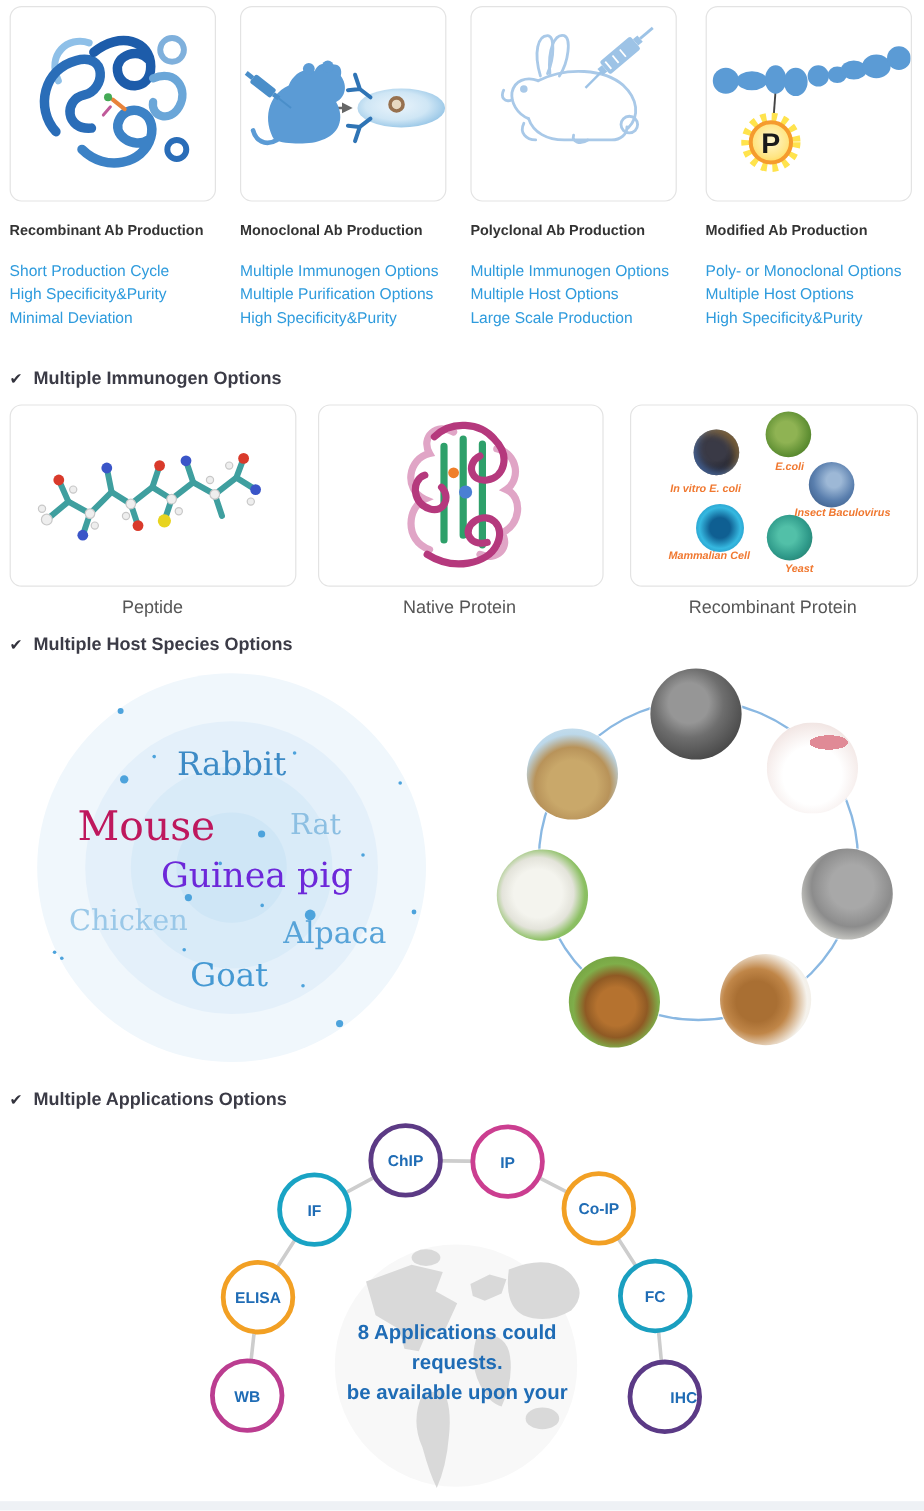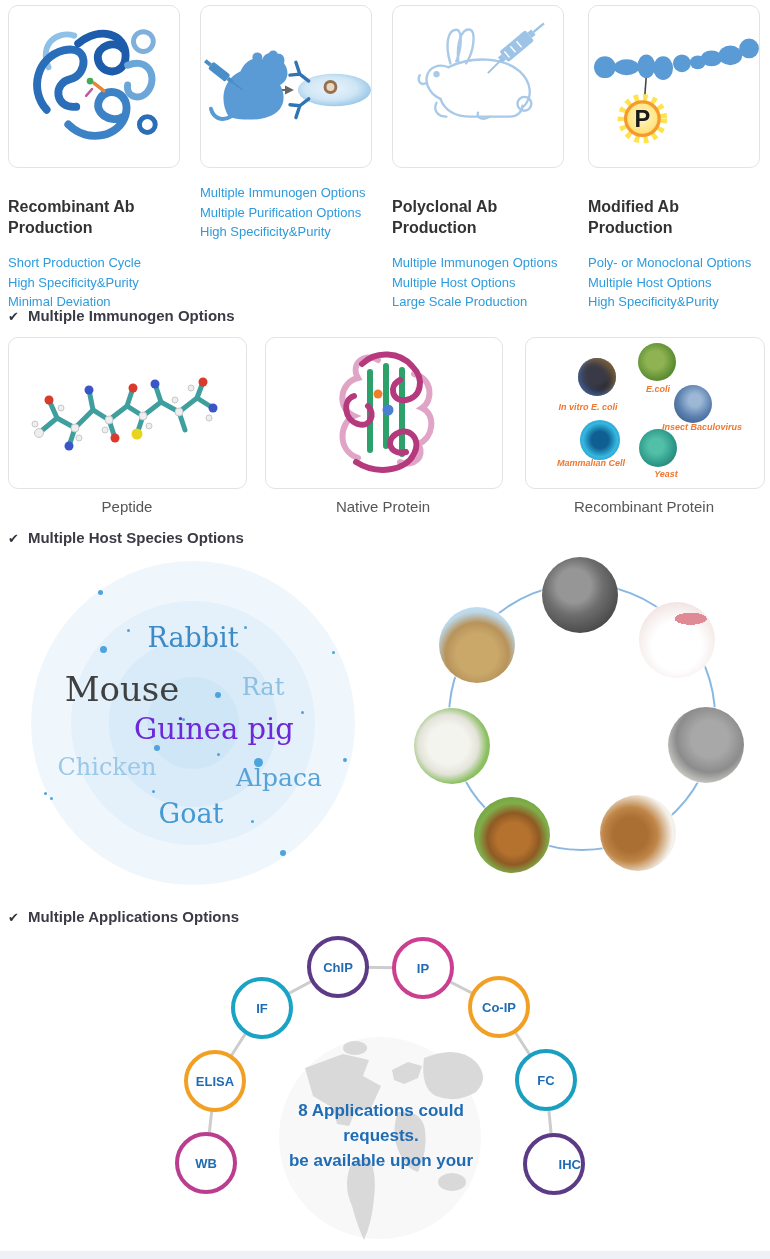--- a/index.html
+++ b/index.html
@@ -2,21 +2,21 @@
 <html><head>
 <meta charset="utf-8">
 <style>
   html,body{margin:0;padding:0;background:#fff;}
   body{font-family:"Liberation Sans","DejaVu Sans",sans-serif;}
   #page{position:relative;width:770px;height:1259px;background:#fff;overflow:hidden;}
 
   
   .prod-col{position:absolute;top:5px;width:172px;}
   .imgcard{width:170px;height:161px;border:1px solid #e3e3e3;border-radius:10px;background:#fff;overflow:hidden;}
-  .prod-title{margin-top:28px;font-size:16px;font-weight:bold;color:#333;line-height:1.32;}
+  .prod-title{margin-top:17px;font-size:12px;font-weight:bold;color:#333;line-height:1.32;}
   .feat-list{margin-top:15px;font-size:13px;color:#2E9BDD;line-height:1.5;}
   .feat{white-space:nowrap;display:block;cursor:pointer;}
 
   
   .sect{position:absolute;left:8px;font-size:15px;font-weight:bold;color:#3b3b46;}
   .sect .chk{margin-right:9px;font-size:13px;color:#33333d;}
 
   
   .imm-card{position:absolute;border:1px solid #e3e3e3;border-radius:10px;background:#fff;overflow:hidden;}
   .imm-label{position:absolute;font-size:15px;color:#565656;text-align:center;transform:translateX(-50%);white-space:nowrap;}
@@ -100,20 +100,21 @@
         </g>
 
         <g transform="rotate(38 22 70)" fill="#4a8ec9">
           <rect x="6" y="65" width="22" height="9" rx="2"></rect>
           <rect x="28" y="67.5" width="6" height="4"></rect>
           <line x1="34" y1="69.5" x2="47" y2="69.5" stroke="#4a8ec9" stroke-width="1.6"></line>
           <line x1="-1" y1="69.5" x2="6" y2="69.5" stroke="#4a8ec9" stroke-width="4"></line>
         </g>
       </svg>
     </div>
+    <div class="prod-title">Monoclonal Ab Production</div>
     <div class="feat-list">
       <span class="feat">Multiple Immunogen Options</span>
       <span class="feat">Multiple Purification Options</span>
       <span class="feat">High Specificity&amp;Purity</span>
     </div>
   </div>
 
   <div class="prod-col" style="left:392px;">
     <div class="imgcard">
       <svg width="170" height="161" viewBox="0 0 172 163">
@@ -264,21 +265,21 @@
   <div class="sect" style="top:529px;">
     <span class="chk">✔</span><span>Multiple Host Species Options</span>
   </div>
 
   <div class="ring" style="left:31px;top:561px;width:324px;height:324px;background:#f0f7fc;"></div>
   <div class="ring" style="left:71px;top:601px;width:244px;height:244px;background:#e4f0fa;"></div>
   <div class="ring" style="left:109px;top:639px;width:168px;height:168px;background:#d9ebf8;"></div>
   <div class="ring" style="left:147px;top:677px;width:92px;height:92px;background:#cfe6f6;"></div>
 
   <div class="cw" style="left:193px;top:637px;font-size:27px;color:#3d8bc6;">Rabbit</div>
-  <div class="cw" style="left:122px;top:689px;font-size:34px;color:#404040;">Mouse</div>
+  <div class="cw" style="left:122px;top:689px;font-size:34px;color:#be185d;">Mouse</div>
   <div class="cw" style="left:263px;top:687px;font-size:24px;color:#8cbfe2;">Rat</div>
   <div class="cw" style="left:214px;top:729px;font-size:29px;color:#6d28d9;">Guinea pig</div>
   <div class="cw" style="left:107px;top:767px;font-size:24px;color:#9ac8e8;">Chicken</div>
   <div class="cw" style="left:279px;top:777px;font-size:25px;color:#57a3d8;">Alpaca</div>
   <div class="cw" style="left:191px;top:813px;font-size:27px;color:#4599d3;">Goat</div>
 
   <div class="dot" style="left:98px;top:590px;width:5px;height:5px;"></div>
   <div class="dot" style="left:100px;top:646px;width:7px;height:7px;"></div>
   <div class="dot" style="left:127px;top:629px;width:3px;height:3px;"></div>
   <div class="dot" style="left:244px;top:626px;width:3px;height:3px;"></div>

